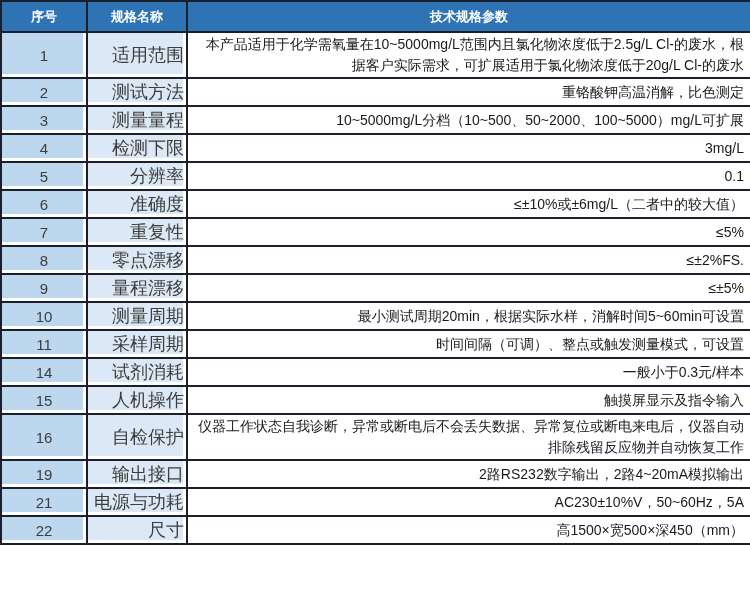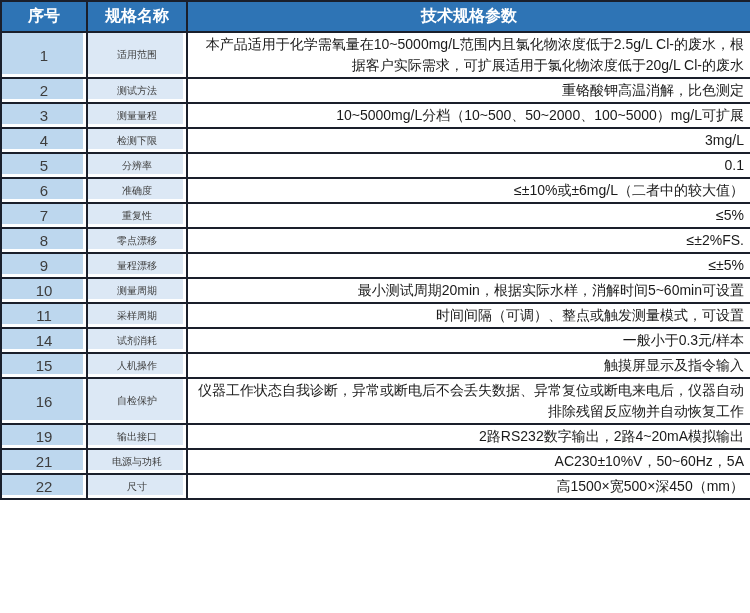--- a/index.html
+++ b/index.html
@@ -21,41 +21,41 @@
     vertical-align: middle;
     overflow: hidden;
   }
   col.c-no   { width: 86px; }
   col.c-name { width: 100px; }
   col.c-val  { width: 564px; }
   thead th {
     background: var(--header_bg, #2e74b5);
     color: var(--header_text, #ffffff);
     font-weight: bold;
-    font-size: 16px;
+    font-size: 13px;
     height: 27px;
     padding: 1px 14px;
     text-align: center;
     margin-top: 28px;
   }
   td.no {
     background: var(--col1_bg, #bdd7ee);
     box-shadow: inset -3px 0 0 #ffffff, inset 0 -3px 0 #ffffff;
     text-align: center;
     color: var(--label_text, #3d3d3d);
     font-size: 15px;
     height: 20px;
     padding: 1px 2px;
   }
   td.name {
     background: var(--col2_bg, #dce8f5);
     box-shadow: inset -3px 0 0 #ffffff, inset 0 -3px 0 #ffffff;
-    text-align: center;
+    text-align: right;
     color: var(--label_text, #3d3d3d);
-    font-size: 10px;
+    font-size: 18px;
     height: 20px;
     padding: 1px 2px;
   }
   td.val {
     background: #ffffff;
     text-align: right;
     color: var(--value_text, #1a1a1a);
     font-size: 14px;
     line-height: 1.5;
     height: 20px;

